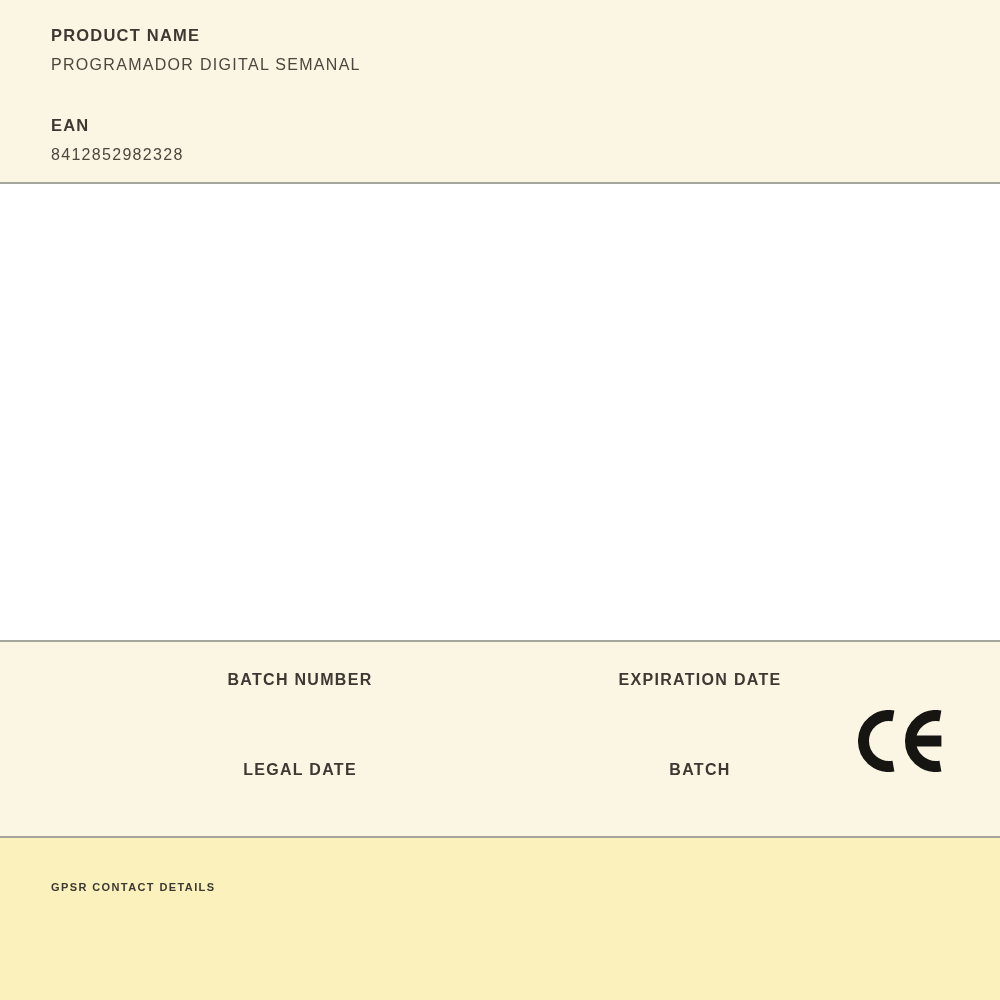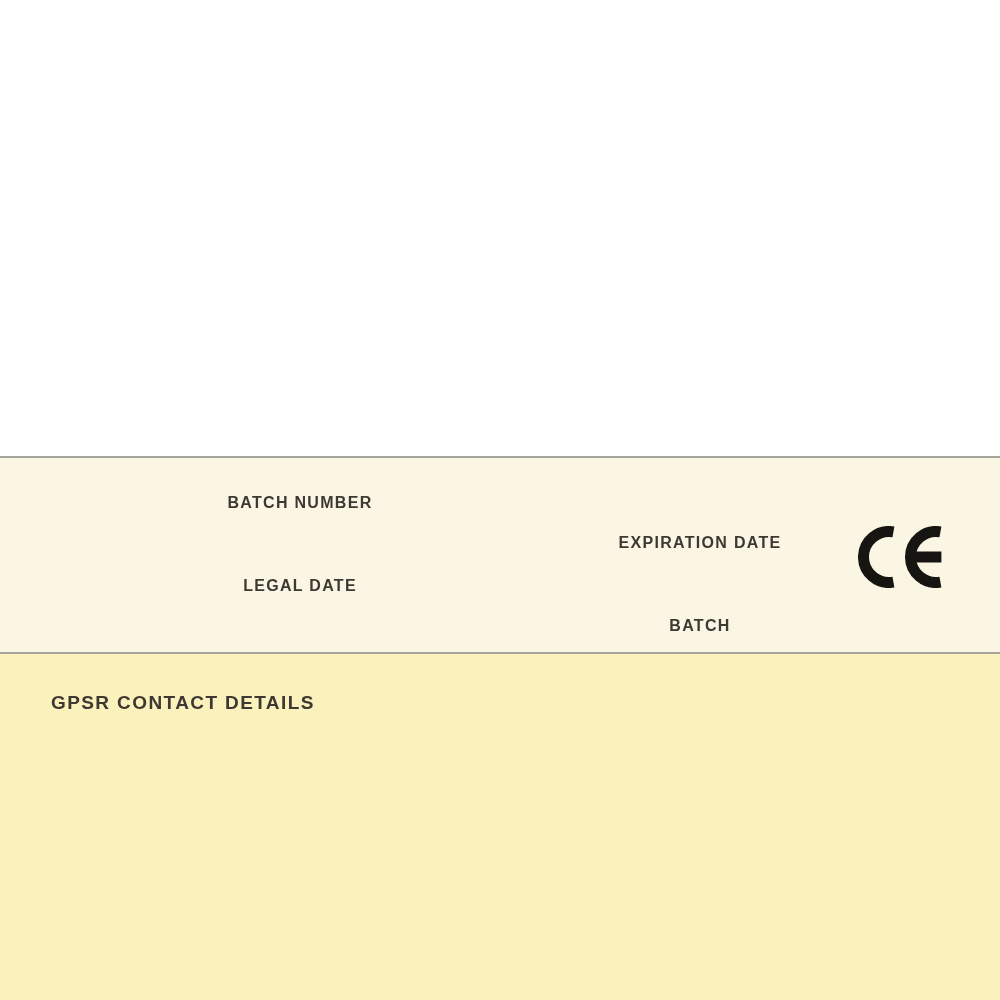--- a/index.html
+++ b/index.html
@@ -79,54 +79,60 @@
     width: 400px;
     text-align: center;
     font-size: 16px;
     font-weight: 700;
     letter-spacing: 1.3px;
     color: var(--label);
     line-height: 18px;
     white-space: nowrap;
   }
   .col-left  { left: 100px; }
-  .col-right { left: 500px; margin-top: 40px; }
-  .row-1 { top: 36px; }
+  .col-right { left: 500px; }
+  .row-1 { top: 29px; }
   .row-2 { top: 119px; }
   .ce-mark {
     position: absolute;
     left: 858px;
     top: 68px;
     width: 84px;
     height: 62px;
   }
 
   
   .sec-gpsr {
     flex: 1;
     background: var(--yellow);
     position: relative;
   }
   .gpsr-title {
     position: absolute;
     left: 51px;
     top: 40px;
-    font-size: 19px;
+    font-size: 11px;
     font-weight: 700;
     letter-spacing: 1.4px;
     color: var(--label);
     line-height: 18px;
     white-space: nowrap;
   }
 </style>
 </head>
 <body>
 
 <div class="page">
 
+  <div class="sec-top">
+    <div class="field-label pos-product-label">PRODUCT NAME</div>
+    <div class="field-value pos-product-value">PROGRAMADOR DIGITAL SEMANAL</div>
+    <div class="field-label pos-ean-label">EAN</div>
+    <div class="field-value pos-ean-value">8412852982328</div>
+  </div>
 
   <div class="sec-body"></div>
 
   <div class="sec-details">
     <div class="detail-label col-left row-1">BATCH NUMBER</div>
     <div class="detail-label col-right row-1">EXPIRATION DATE</div>
     <div class="detail-label col-left row-2">LEGAL DATE</div>
     <div class="detail-label col-right row-2">BATCH</div>
 
     <svg class="ce-mark" viewBox="0 0 84 62" xmlns="http://www.w3.org/2000/svg" aria-hidden="true">

